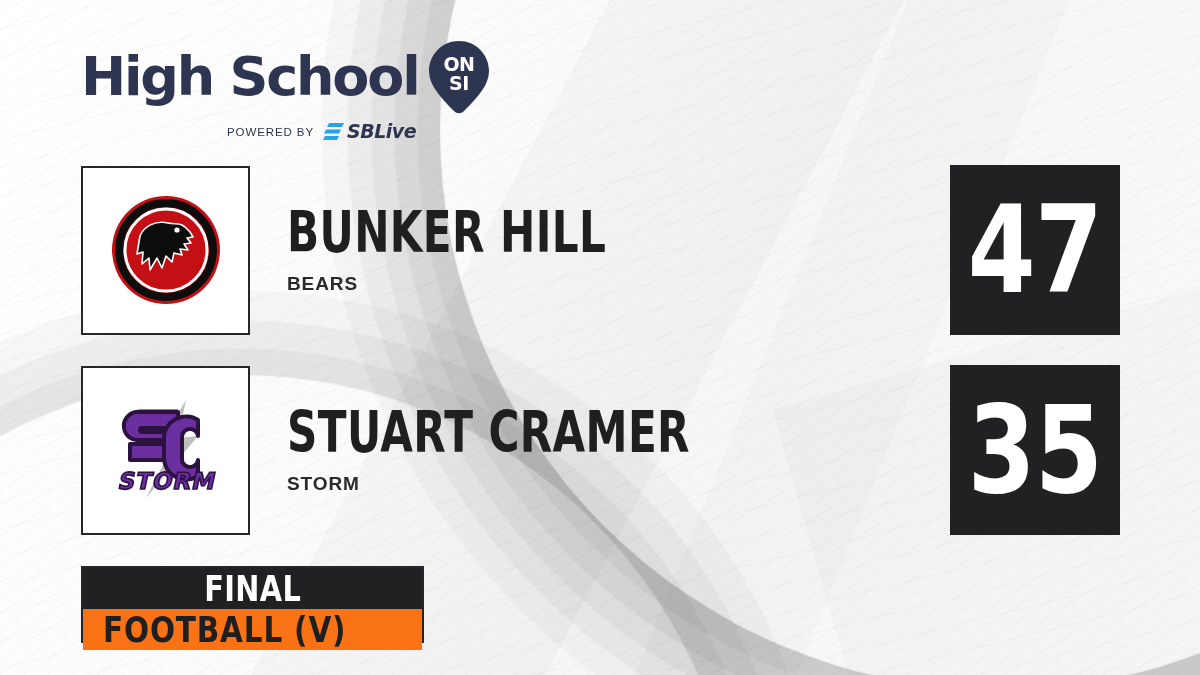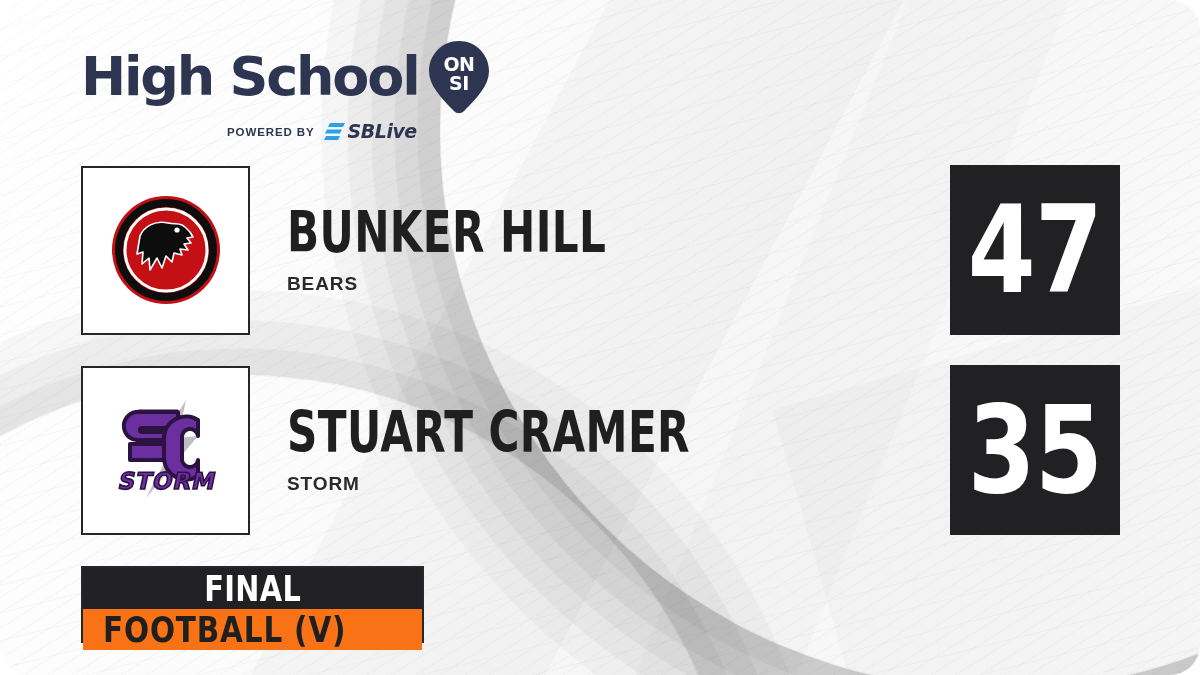--- a/index.html
+++ b/index.html
@@ -10,21 +10,20 @@
     overflow: hidden;
     font-family: "Liberation Sans", sans-serif;
   }
 
   .stage {
     position: relative;
     width: 1200px;
     height: 675px;
     background: #ffffff;
     overflow: hidden;
-    border-radius: 30px;
   }
 
   
   .bg-layer {
     position: absolute;
     inset: 0;
     pointer-events: none;
   }
   .bg-base {
     background:
@@ -133,21 +132,21 @@
   .pin svg { display: block; }
   .powered {
     display: flex;
     align-items: center;
     gap: 9px;
     margin-top: 8px;
     padding-left: 122px;
   }
   .powered-label {
     font-size: 11.5px;
-    font-weight: 700;
+    font-weight: 400;
     letter-spacing: 0.9px;
     color: #2e3550;
     padding-left: 24px;
   }
   .sblive {
     display: flex;
     align-items: center;
     gap: 3px;
   }
   .sblive-mark {

